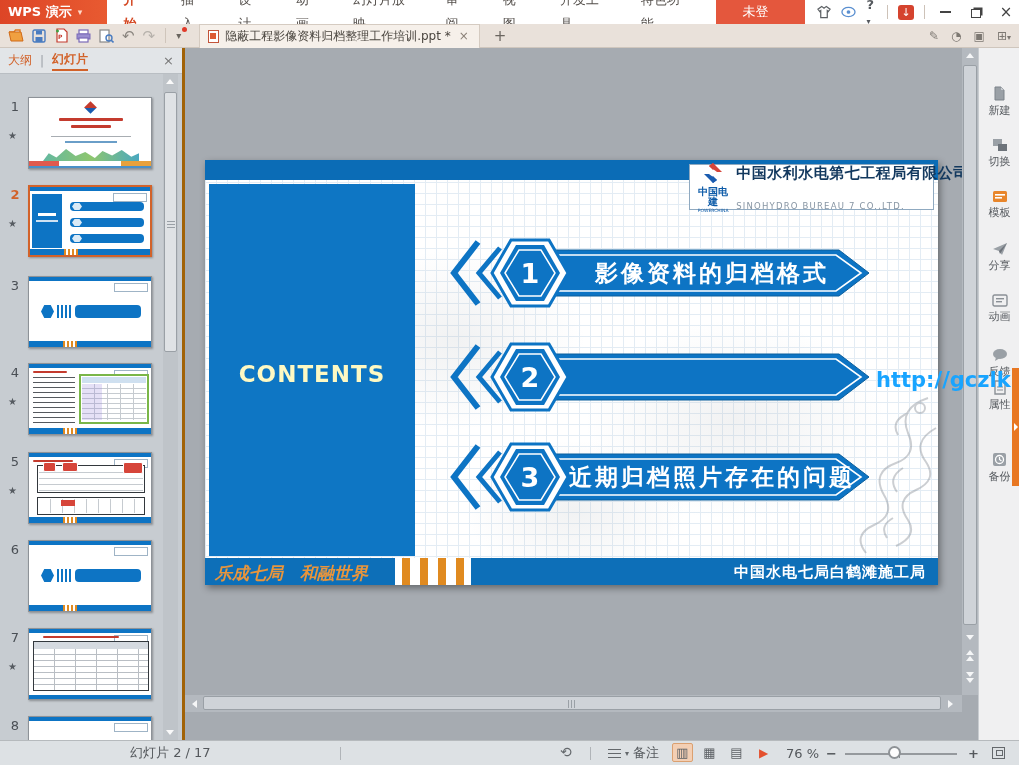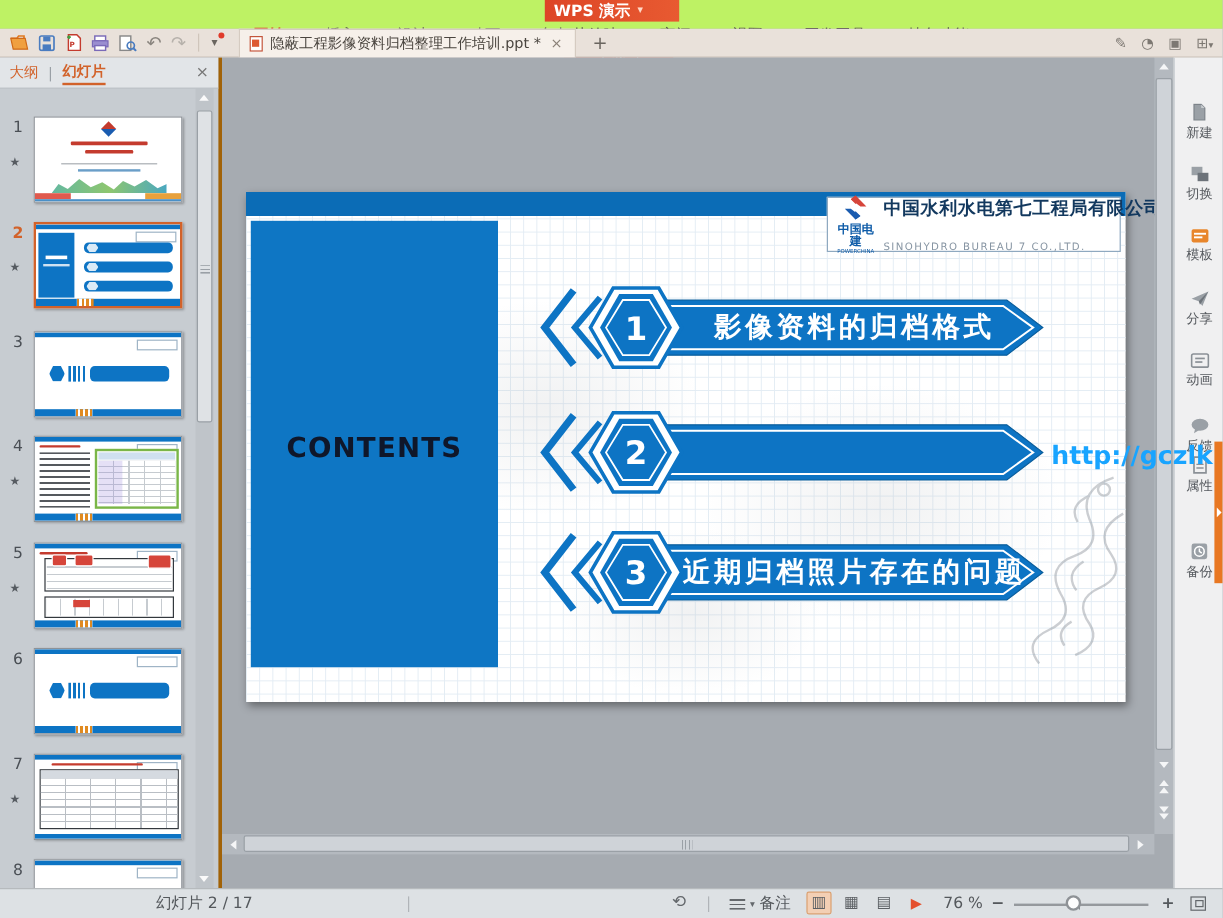--- a/index.html
+++ b/index.html
@@ -1,21 +1,21 @@
 <!DOCTYPE html>
 <html><head>
 <meta charset="utf-8">
 <style>
   * { margin:0; padding:0; box-sizing:border-box; }
   html,body { width:1019px; height:765px; overflow:hidden; }
   body { font-family:"DejaVu Sans","Liberation Sans",sans-serif; font-size:12px; color:#444; }
   #app { position:relative; width:1019px; height:765px; background:#a6abb1; overflow:hidden; }
 
   
-  .titlebar { position:absolute; left:0; top:0; width:1019px; height:24px; background:#bef264; display:flex; align-items:center;flex-direction:column; }
+  .titlebar { position:absolute; left:0; top:0; width:1019px; height:24px; background:#ffffff; display:flex; align-items:center; }
   .appblock { width:112px; height:24px; background:linear-gradient(90deg,#dd4526,#e85a31); color:#fff; font-weight:bold; font-size:13px; display:flex; align-items:center; padding-left:8px; gap:6px; }
   .appblock .caret { font-size:9px; color:#ffd9c8; }
   .ribbon-tabs { display:flex; align-items:center; gap:0; }
   .rtab { padding:0 17px; font-size:13px; color:#544f4b; line-height:24px; cursor:default; }
   .rtab.active { color:#d3451f; font-weight:bold; }
   .login-btn { margin-left:12px; background:#e4573d; color:#fff; font-size:13px; padding:0 26px; height:24px; line-height:24px; }
   .tb-icons { display:flex; align-items:center; gap:10px; margin-left:12px; }
   .tb-icons .sep { width:1px; height:14px; background:#cdc2b8; }
   .dl-badge { width:17px; height:15px; background:#d5432e; border-radius:3px; color:#fff; font-size:11px; line-height:15px; text-align:center; }
   .win-btns { display:flex; align-items:center; gap:4px; margin-left:8px; }
@@ -70,21 +70,21 @@
   .blob { position:absolute; border-radius:50%; background:radial-gradient(closest-side,#9aa0a6,transparent); opacity:.14; }
   .slide-topstrip { position:absolute; left:0; top:0; width:733px; height:20px; background:#0b6cb6; }
   .logo-box { position:absolute; left:484px; top:4px; width:245px; height:46px; background:#fff; border:1px solid #8fa9c0; display:flex; align-items:center; padding:2px 6px; gap:6px; z-index:3; }
   .brand { width:52px; text-align:center; }
   .brand .cn { font-size:10px; font-weight:bold; color:#0d5ba8; line-height:10px; }
   .brand .en { font-size:5px; color:#0d5ba8; transform:scale(.9); }
   .company .cn { font-size:15px; font-weight:bold; color:#12385e; letter-spacing:.5px; white-space:nowrap; }
   .company .en { font-size:8.5px; color:#8795a3; letter-spacing:1.2px; margin-top:18px; }
   .toc-panel { position:absolute; left:4px; top:24px; width:206px; height:372px; background:#0e76c4; display:flex; flex-direction:column; align-items:center; justify-content:center; z-index:2; }
   .toc-cn { color:#fff; font-size:40px; font-weight:bold; letter-spacing:8px; text-indent:8px; }
-  .toc-en { color:#0f172a; font-size:23px; font-weight:bold; letter-spacing:1px; margin-top:8px; }
+  .toc-en { color:#fef9c3; font-size:23px; font-weight:bold; letter-spacing:1px; margin-top:8px; }
   .toc-row { position:absolute; left:243px; width:430px; height:78px; }
   .toc-row .label { position:absolute; left:118px; width:292px; top:20px; height:38px; line-height:38px; text-align:center; color:#fff; font-size:23px; font-weight:bold; letter-spacing:3px; white-space:nowrap; }
   .slide-footer { position:absolute; left:0; top:398px; width:733px; height:27px; background:#0d6fb8; z-index:2; }
   .slogan { position:absolute; left:10px; top:4px; font-family:"Liberation Serif","DejaVu Serif",serif; font-style:italic; font-weight:bold; font-size:17px; color:#e8953c; }
   .stripes { position:absolute; left:190px; top:0; width:76px; height:27px; background:repeating-linear-gradient(90deg,#fff 0 5px,#e08a20 5px 13px,#fff 13px 18px); border-left:2px solid #fff; border-right:2px solid #fff; }
   .org { position:absolute; right:12px; top:5px; color:#fff; font-size:15px; font-weight:bold; letter-spacing:1px; }
   .dragon { position:absolute; right:0; bottom:27px; opacity:.45; }
   .watermark { position:absolute; left:876px; top:368px; font-size:21px; font-weight:bold; color:#18a4ff; z-index:60; white-space:nowrap; }
 
   
@@ -432,20 +432,25 @@
           <polygon points="100,16 391,16 421,39 391,62 100,62" fill="#0d74c4" stroke="#0a5e9c"></polygon>
           <polygon points="106,21 388,21 413,39 388,57 106,57" fill="none" stroke="#ffffff" stroke-width="1.6"></polygon>
           <polygon points="44,39 63,6 101,6 120,39 101,72 63,72" fill="#ffffff" stroke="#0d74c4" stroke-width="3"></polygon>
           <polygon points="52,39 68,11 96,11 112,39 96,67 68,67" fill="#0d74c4"></polygon>
           <polygon points="57,39 71,16 93,16 107,39 93,62 71,62" fill="none" stroke="#ffffff" stroke-width="1.5"></polygon>
           <text x="82" y="49" text-anchor="middle" font-size="27" font-weight="bold" fill="#ffffff">3</text>
         </svg>
         <div class="label">近期归档照片存在的问题</div>
       </div>
 
+      <div class="slide-footer">
+        <div class="slogan">乐成七局　和融世界</div>
+        <div class="stripes"></div>
+        <div class="org">中国水电七局白鹤滩施工局</div>
+      </div>
     </div>
   </div>
 
   <div class="watermark">http://gczlk.cn</div>
 
   <div class="vscroll">
     <div class="vbtn" style="top:0;">
         <div class="tri t-up"></div>
       </div>
     <div class="vthumb"></div>

